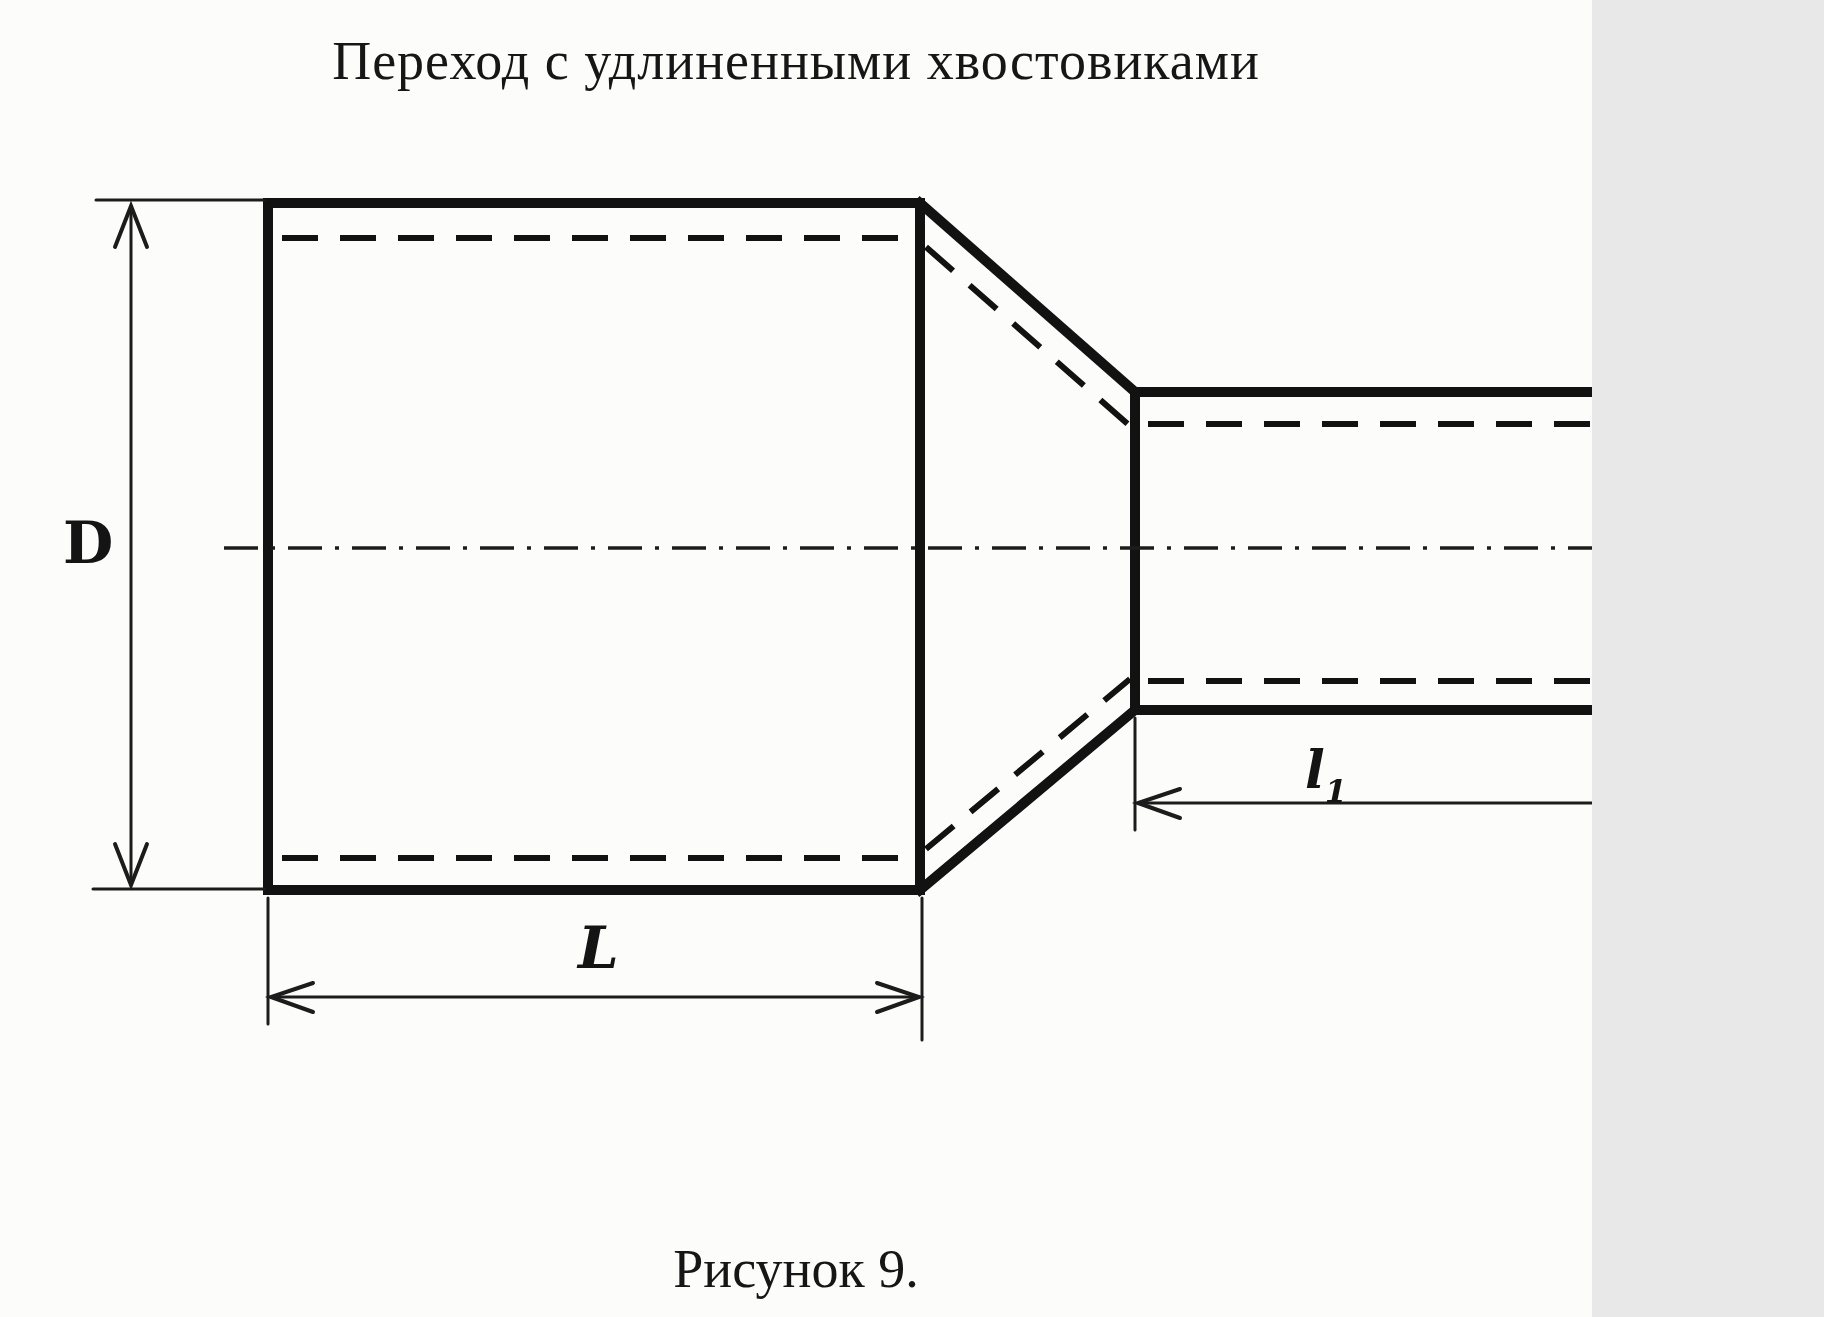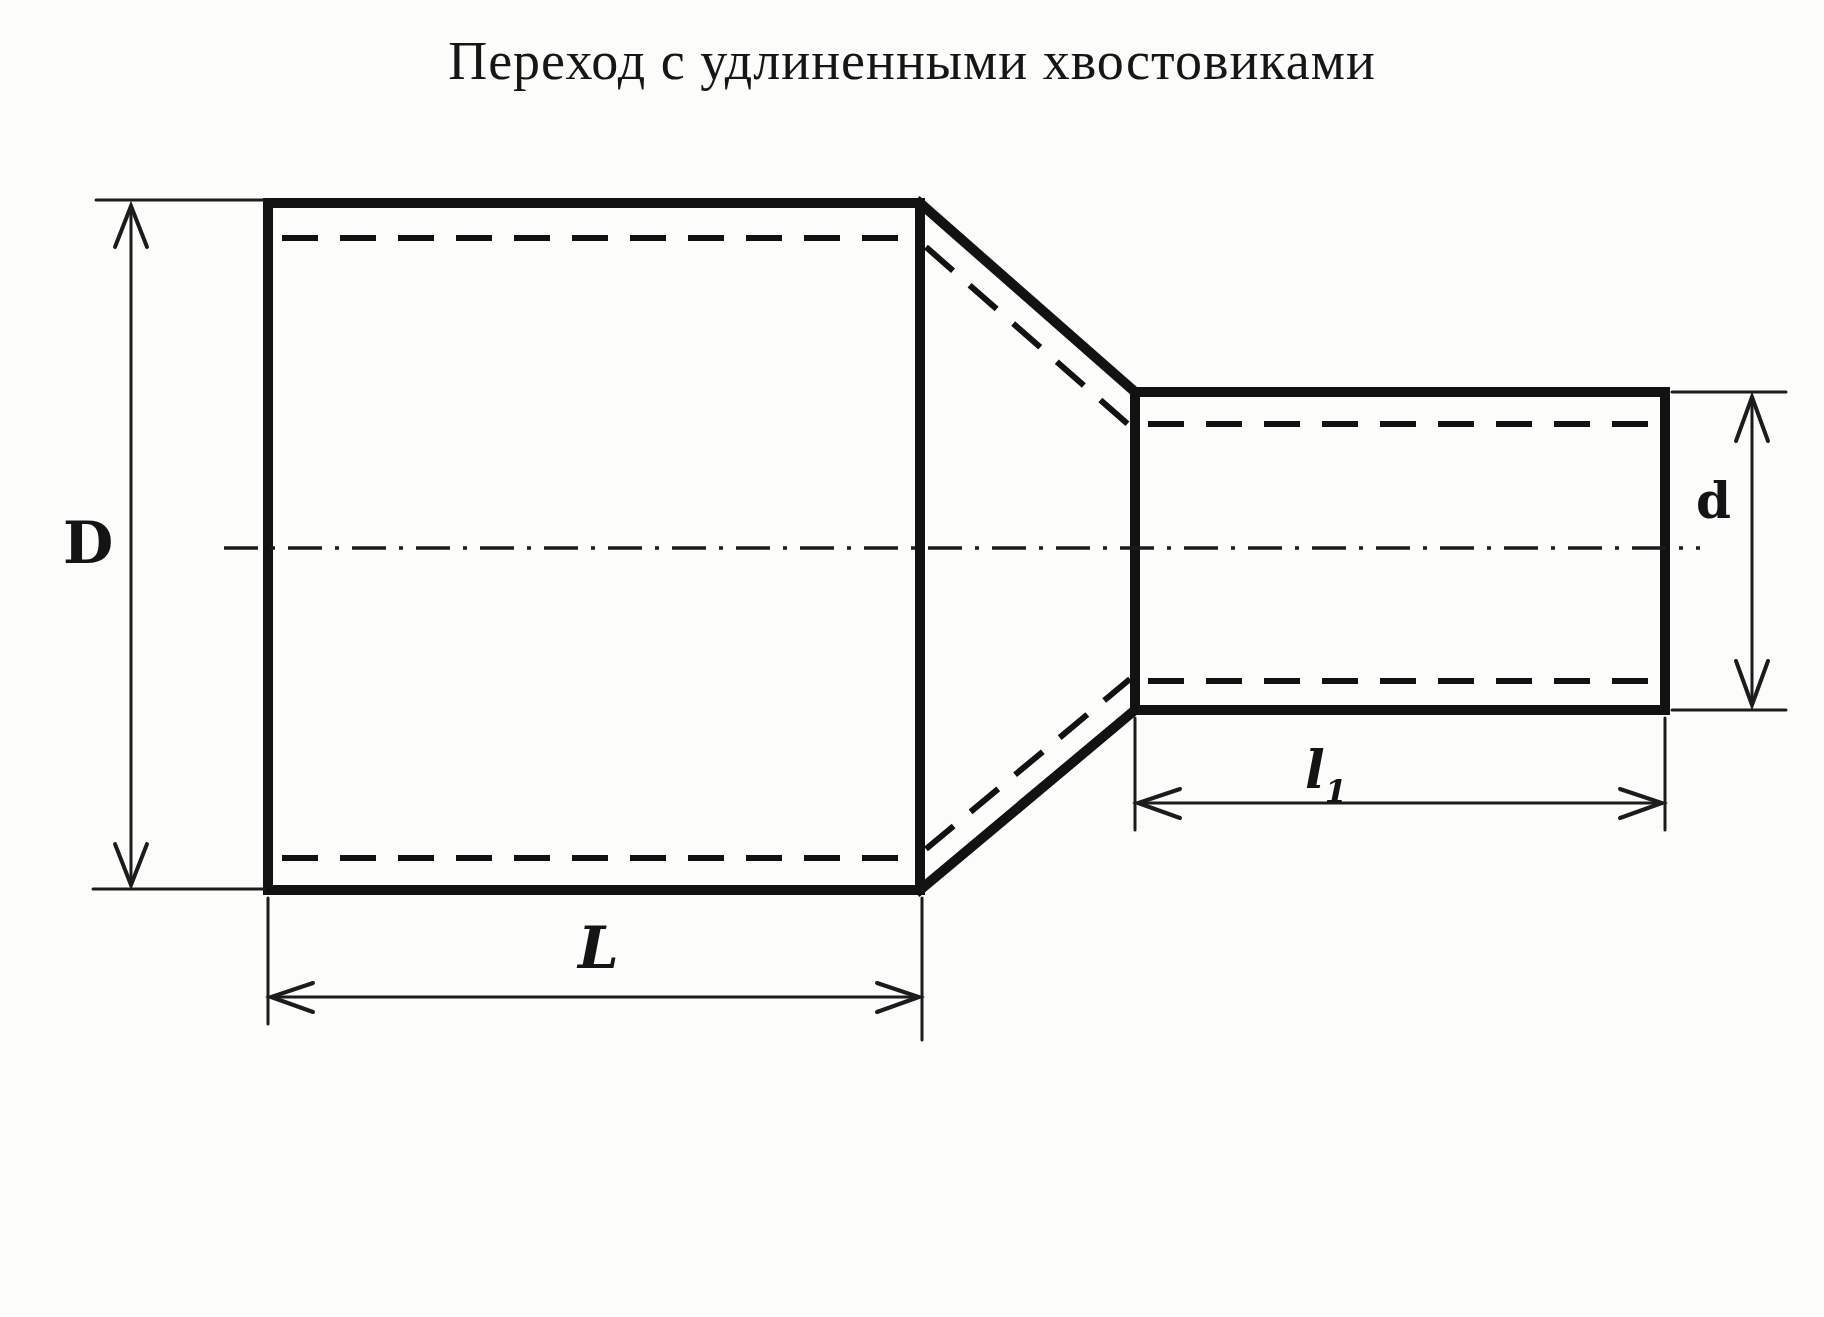--- a/index.html
+++ b/index.html
@@ -2,21 +2,21 @@
 <html><head>
 <meta charset="utf-8">
 <style>
   html, body {
     margin: 0;
     padding: 0;
     background: #e8e8e8;
   }
   #page {
     position: relative;
-    width: 1824px;
+    width: 1592px;
     height: 1317px;
     background: #fcfcfb;
     overflow: hidden;
     font-family: "Liberation Serif", serif;
     color: #141414;
   }
   #title {
     position: absolute;
     top: 30px;
     left: 0;
@@ -144,14 +144,15 @@
     <g>
       <line class="dimline" x1="1135" y1="718" x2="1135" y2="830"></line>
       <line class="dimline" x1="1665" y1="718" x2="1665" y2="830"></line>
       <line class="dimline" x1="1139" y1="803" x2="1661" y2="803"></line>
       <polyline class="arrow" points="1180,789 1138,803 1180,818"></polyline>
       <polyline class="arrow" points="1620,789 1662,803 1620,818"></polyline>
       <text class="dim-label italic" x="1305" y="788" font-size="52"><tspan>l</tspan><tspan dy="14" font-size="32">1</tspan></text>
     </g>
   </svg>
 
+  <div id="caption">Рисунок 9.</div>
 
 </div>
 
 </body></html>

